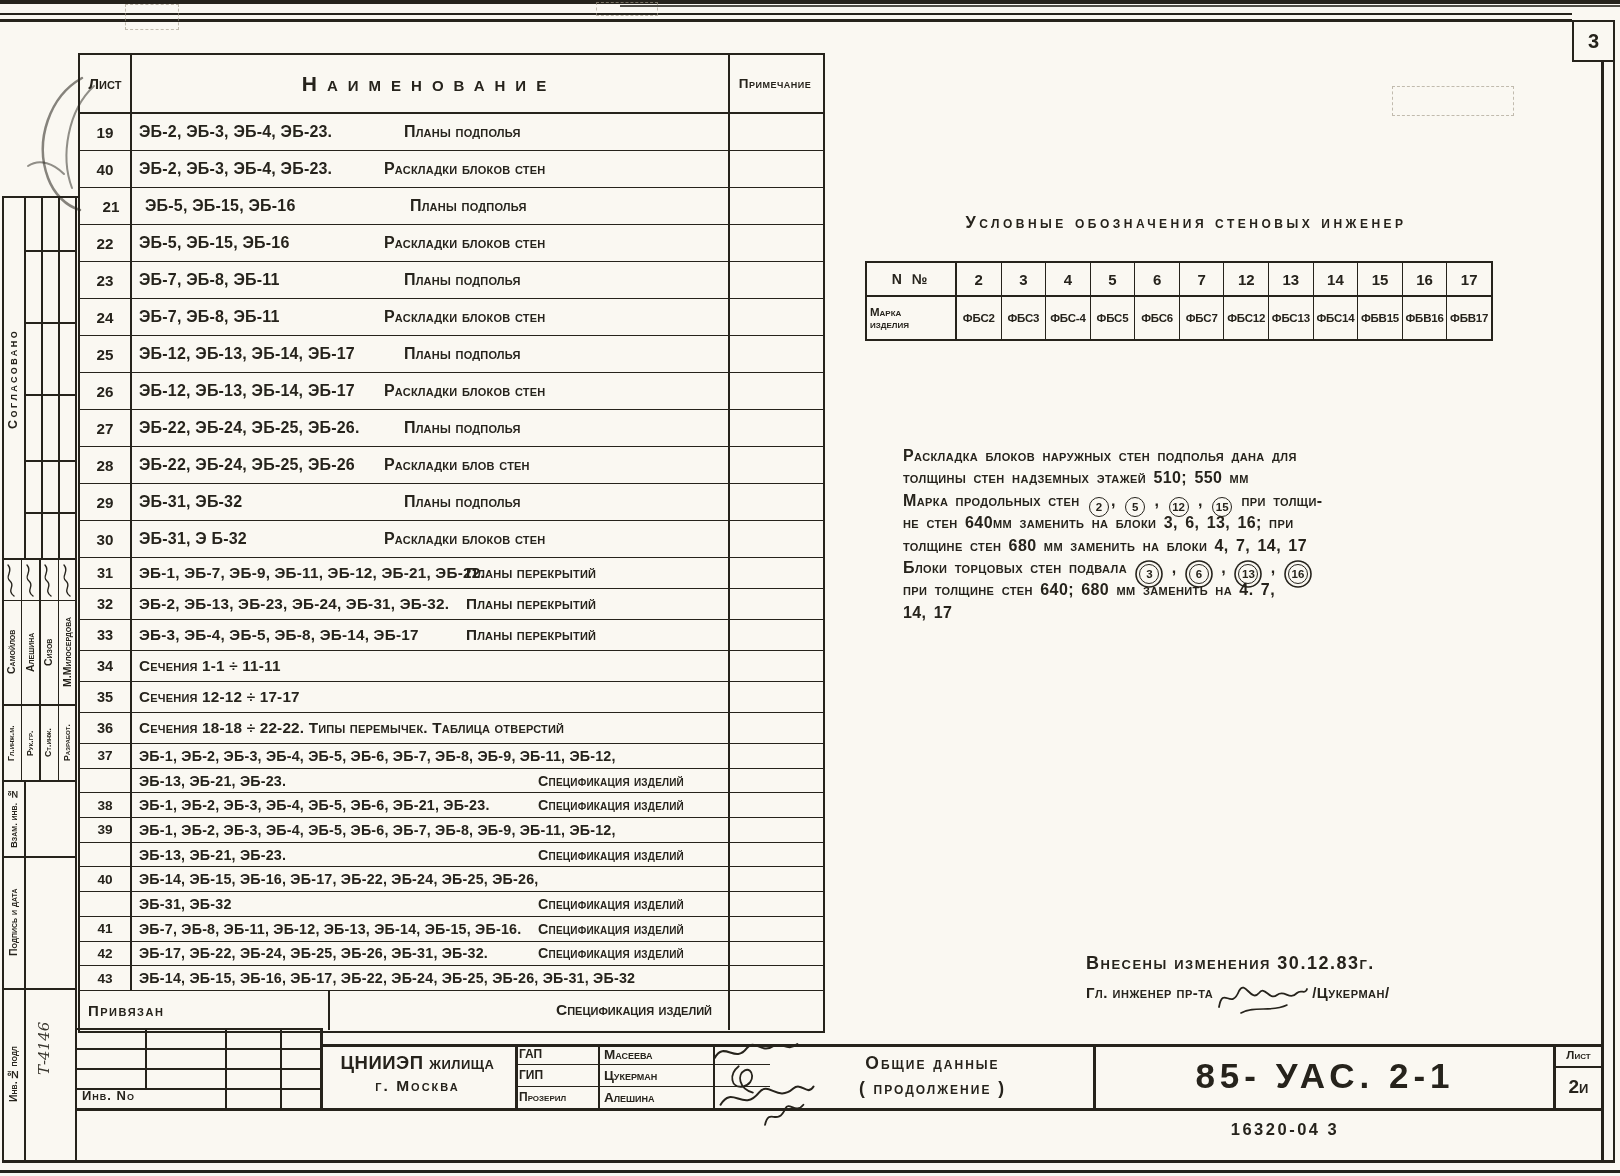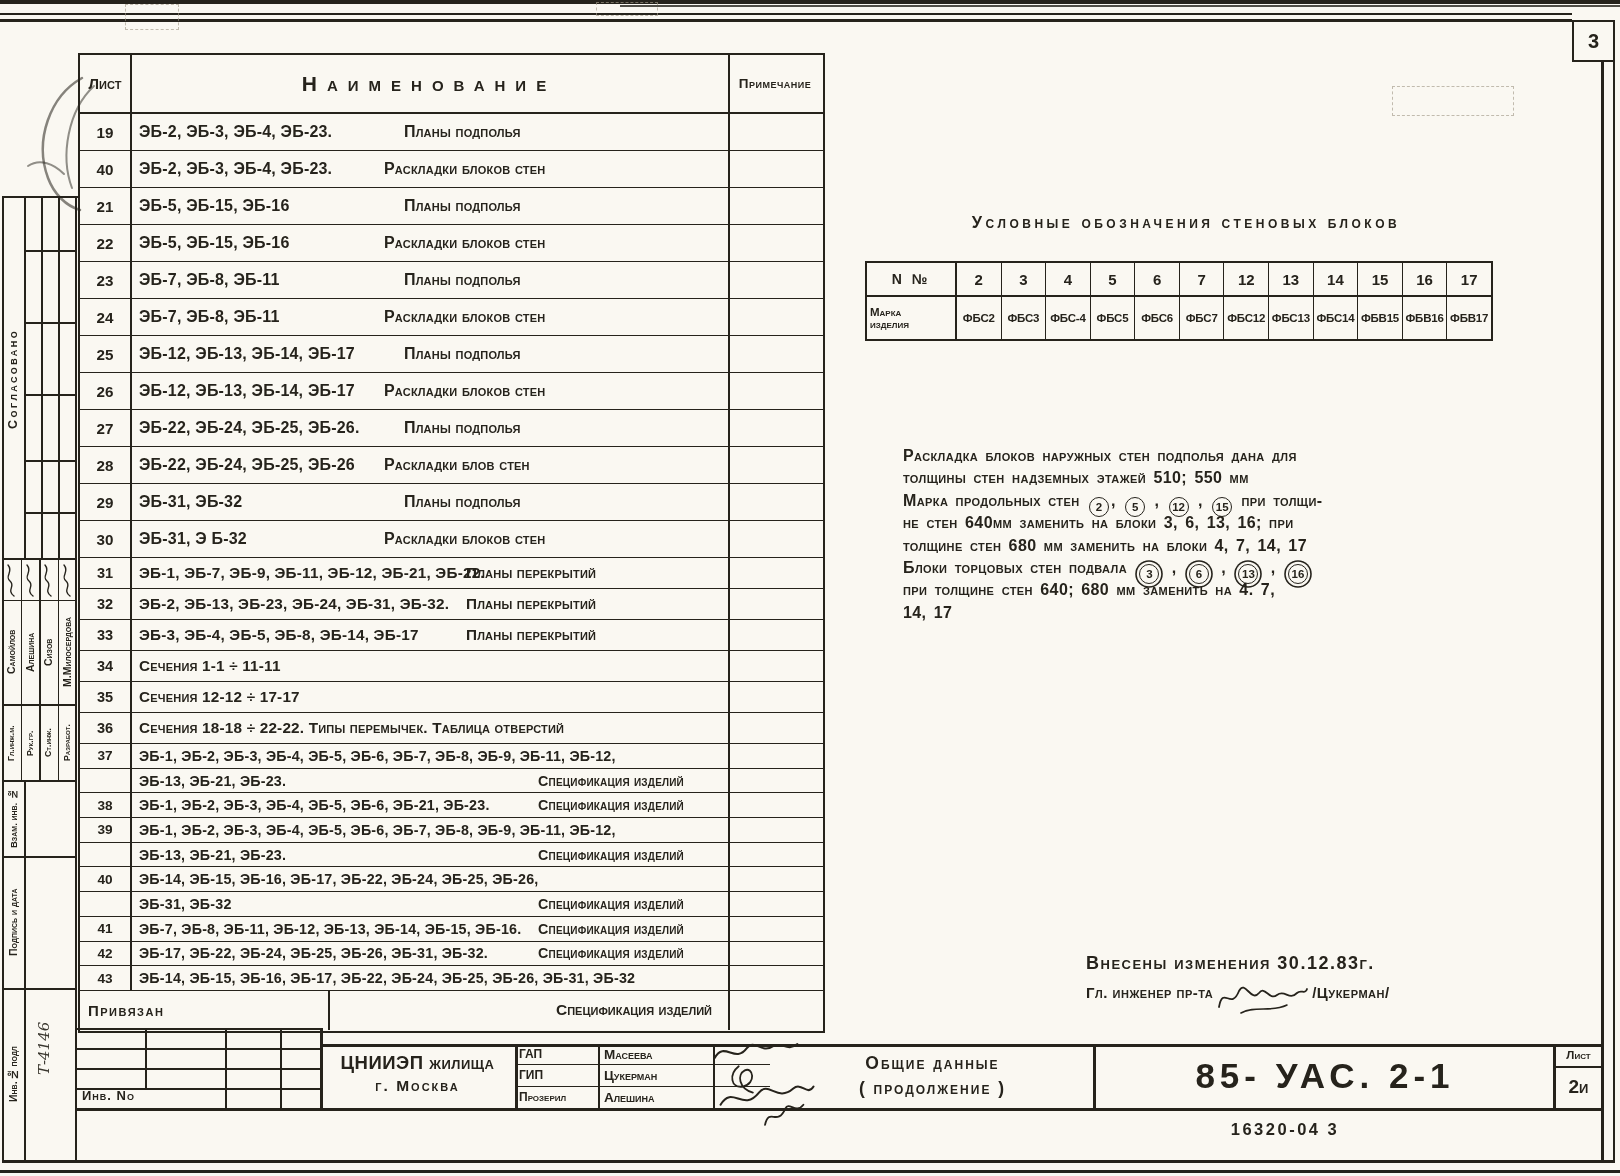--- a/index.html
+++ b/index.html
@@ -184,21 +184,21 @@
         <div class="trow ra" style="height: 37px;">
           <div class="tnum">19</div>
           <div class="tname"><span class="codes">ЭБ-2, ЭБ-3, ЭБ-4, ЭБ-23.</span><span class="act p1">Планы подполья</span></div>
           <div class="tnote" style="width: 94px;"></div>
         </div>
         <div class="trow ra" style="height: 37px;">
           <div class="tnum">40</div>
           <div class="tname"><span class="codes">ЭБ-2, ЭБ-3, ЭБ-4, ЭБ-23.</span><span class="act p1b">Раскладки блоков стен</span></div>
           <div class="tnote" style="width: 94px;"></div>
         </div>
-        <div class="trow ra" style="height: 37px;">
+        <div class="trow ra" style="height: 37px; padding-left: 6px;">
           <div class="tnum">21</div>
           <div class="tname"><span class="codes">ЭБ-5, ЭБ-15, ЭБ-16</span><span class="act p1">Планы подполья</span></div>
           <div class="tnote" style="width: 94px;"></div>
         </div>
         <div class="trow ra" style="height: 37px;">
           <div class="tnum">22</div>
           <div class="tname"><span class="codes">ЭБ-5, ЭБ-15, ЭБ-16</span><span class="act p1b">Раскладки блоков стен</span></div>
           <div class="tnote" style="width: 94px;"></div>
         </div>
         <div class="trow ra" style="height: 37px;">
@@ -324,21 +324,21 @@
       </div>
     <div class="pz">
       <div class="pz-l">Привязан</div>
       <div class="pz-m">Спецификация изделий</div>
       <div class="pz-r"></div>
     </div>
     <div class="line" style="left:50px;top:0;width:2px;height:936px;"></div>
     <div class="line" style="left:648px;top:0;width:2px;height:975px;"></div>
   </div>
 
-  <div class="legend-title">Условные обозначения стеновых блоков</div>
+  <div class="legend-title">Условные обозначения стеновых инженер</div>
   <div class="legend">
     <div class="lg-c1">
       <div class="lg-c1-top">N №</div>
       <div class="lg-c1-bot">
         <span>Марка</span>
         <span>изделия</span>
       </div>
     </div>
     <div class="lg-cols" id="legend-cols">
         <div class="lg-col">

